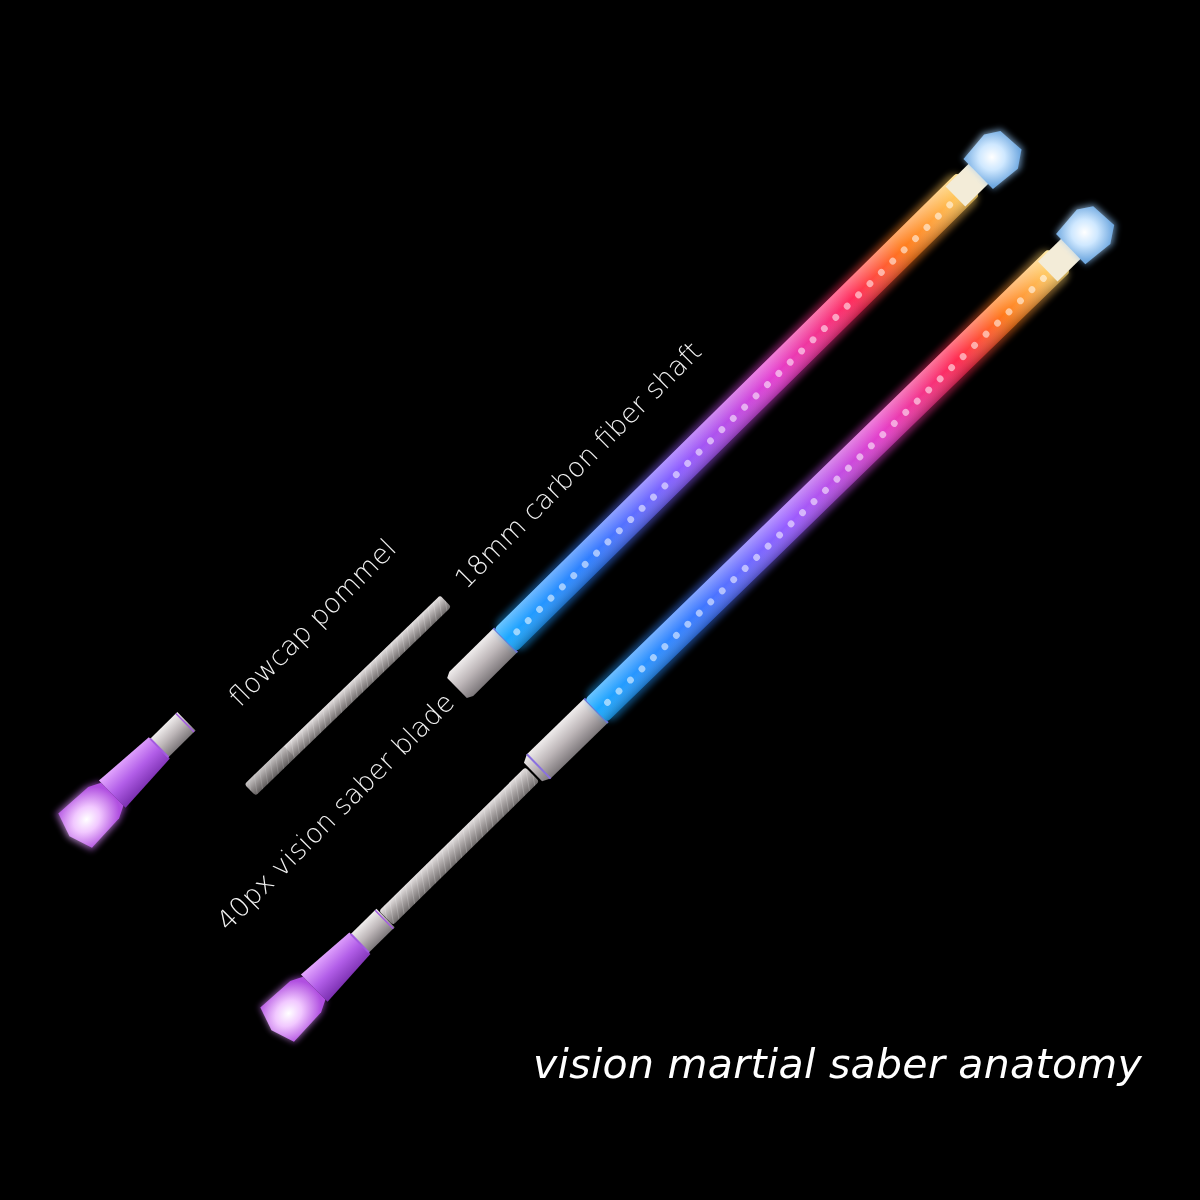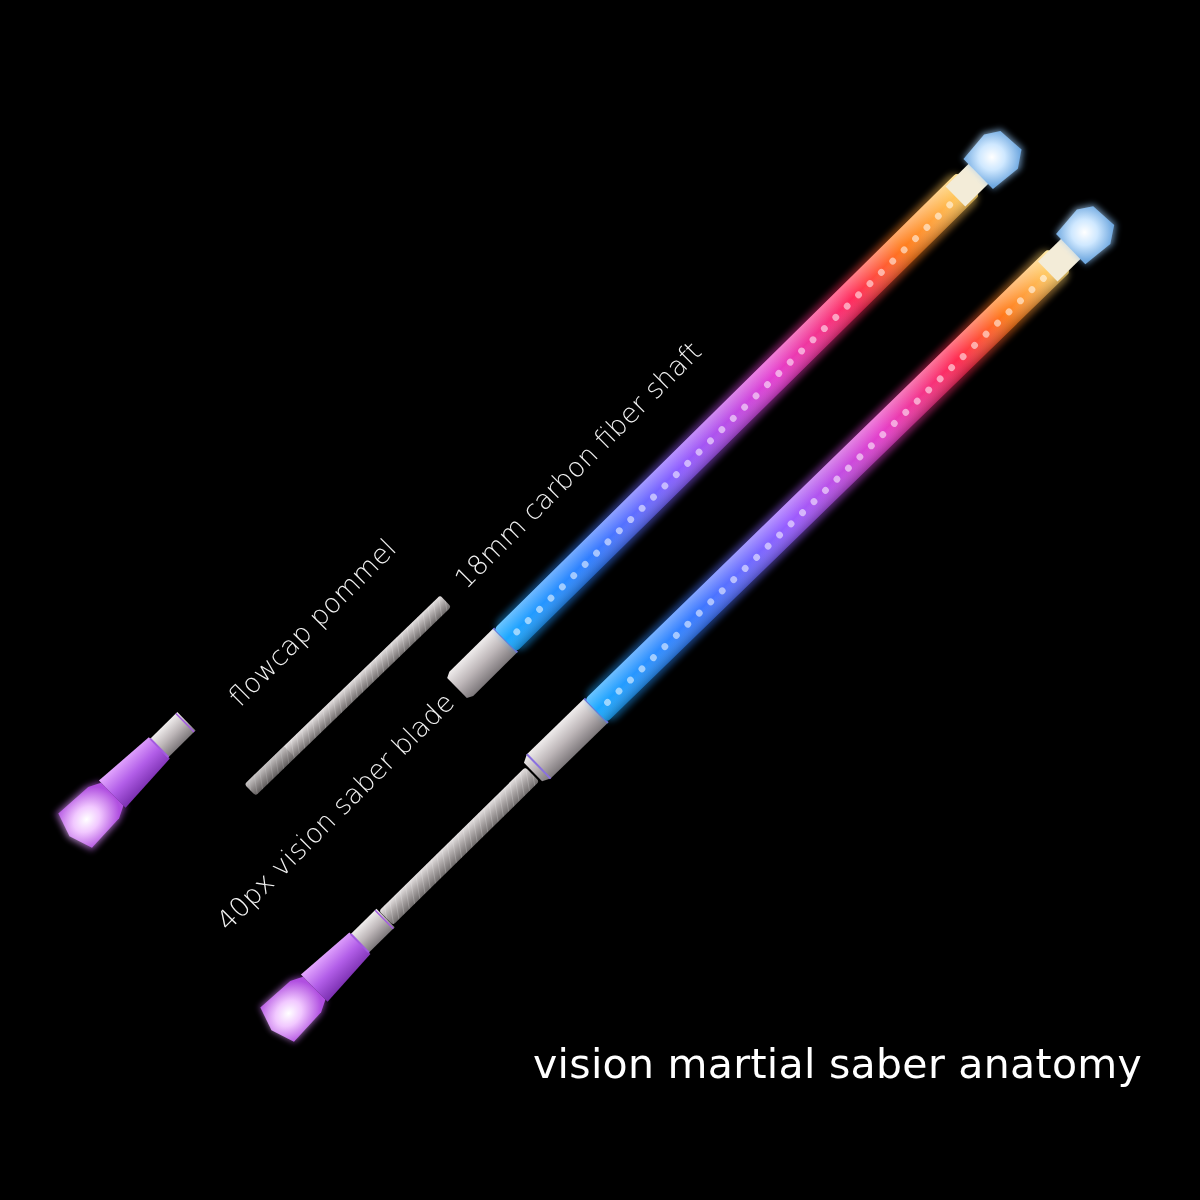--- a/index.html
+++ b/index.html
@@ -1,19 +1,19 @@
 <!DOCTYPE html>
 <html><head>
 <meta charset="utf-8">
 <style>
   html, body { margin: 0; padding: 0; background: #000; }
   body { width: 1200px; height: 1200px; overflow: hidden; position: relative; font-family: "DejaVu Sans", sans-serif; }
   #scene { position: absolute; left: 0; top: 0; width: 1200px; height: 1200px; }
   .label { fill: #f2f2f2; font-family: "DejaVu Sans", sans-serif; font-weight: 300; }
-  .caption { position: absolute; left: 533px; top: 1040px; color: #ffffff; font-size: 41px; letter-spacing: 0.3px; font-family: "DejaVu Sans", sans-serif; font-weight: normal; white-space: nowrap; }
+  .caption { position: absolute; left: 533px; top: 1040px; color: #ffffff; font-size: 41px; letter-spacing: 0.3px; font-family: "DejaVu Sans", sans-serif; font-weight: normal; white-space: nowrap; font-style: italic; }
 </style>
 </head>
 <body>
 
 <svg id="scene" width="1200" height="1200" viewBox="0 0 1200 1200" xmlns="http://www.w3.org/2000/svg">
   <defs>
     <linearGradient id="bladeGrad" x1="0" y1="0" x2="1" y2="0">
       <stop offset="0" stop-color="#1aa8ff"></stop>
       <stop offset="0.18" stop-color="#2f7dff"></stop>
       <stop offset="0.38" stop-color="#8f5cff"></stop>

